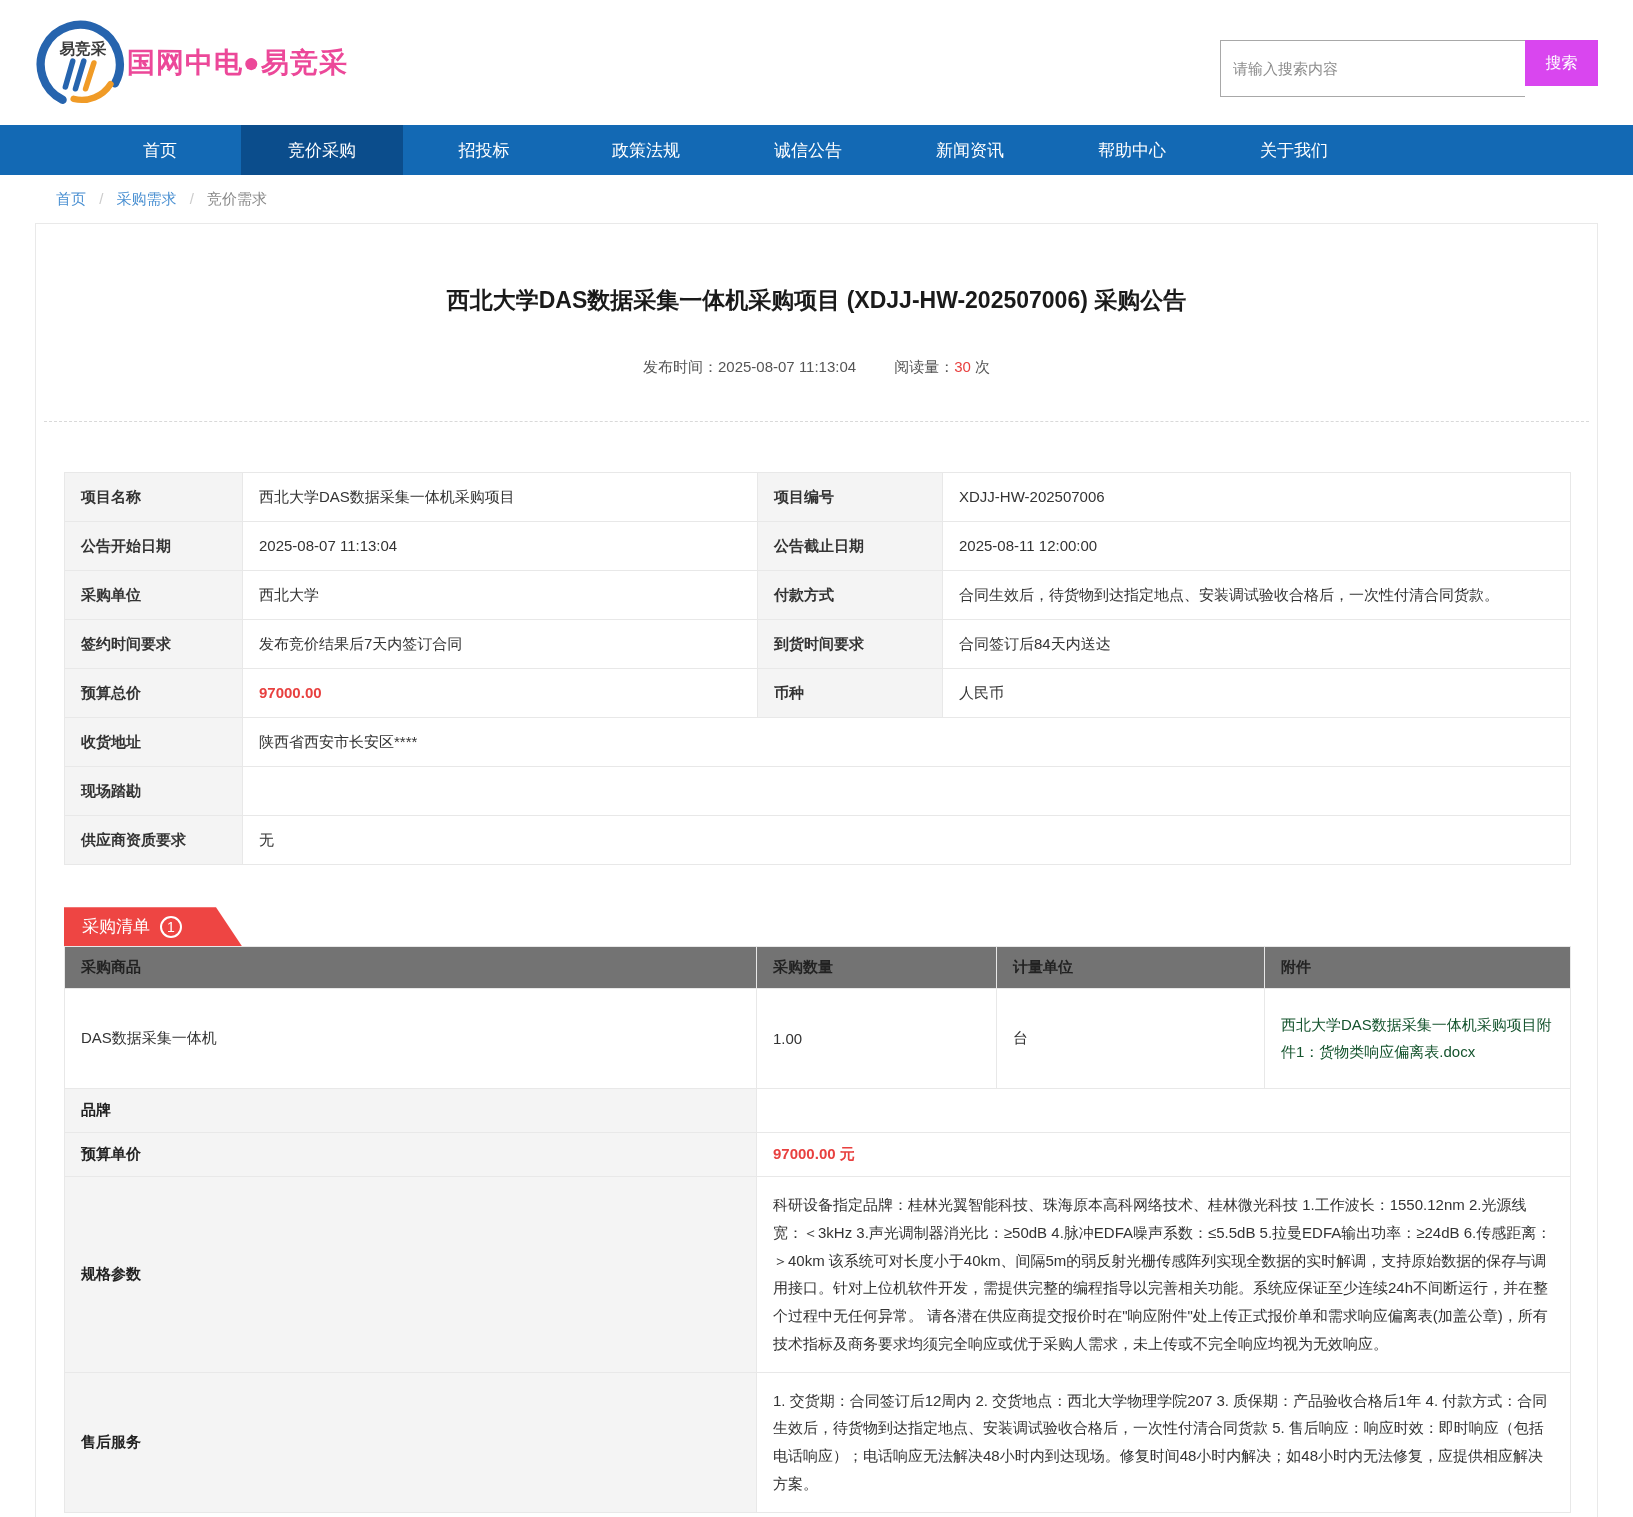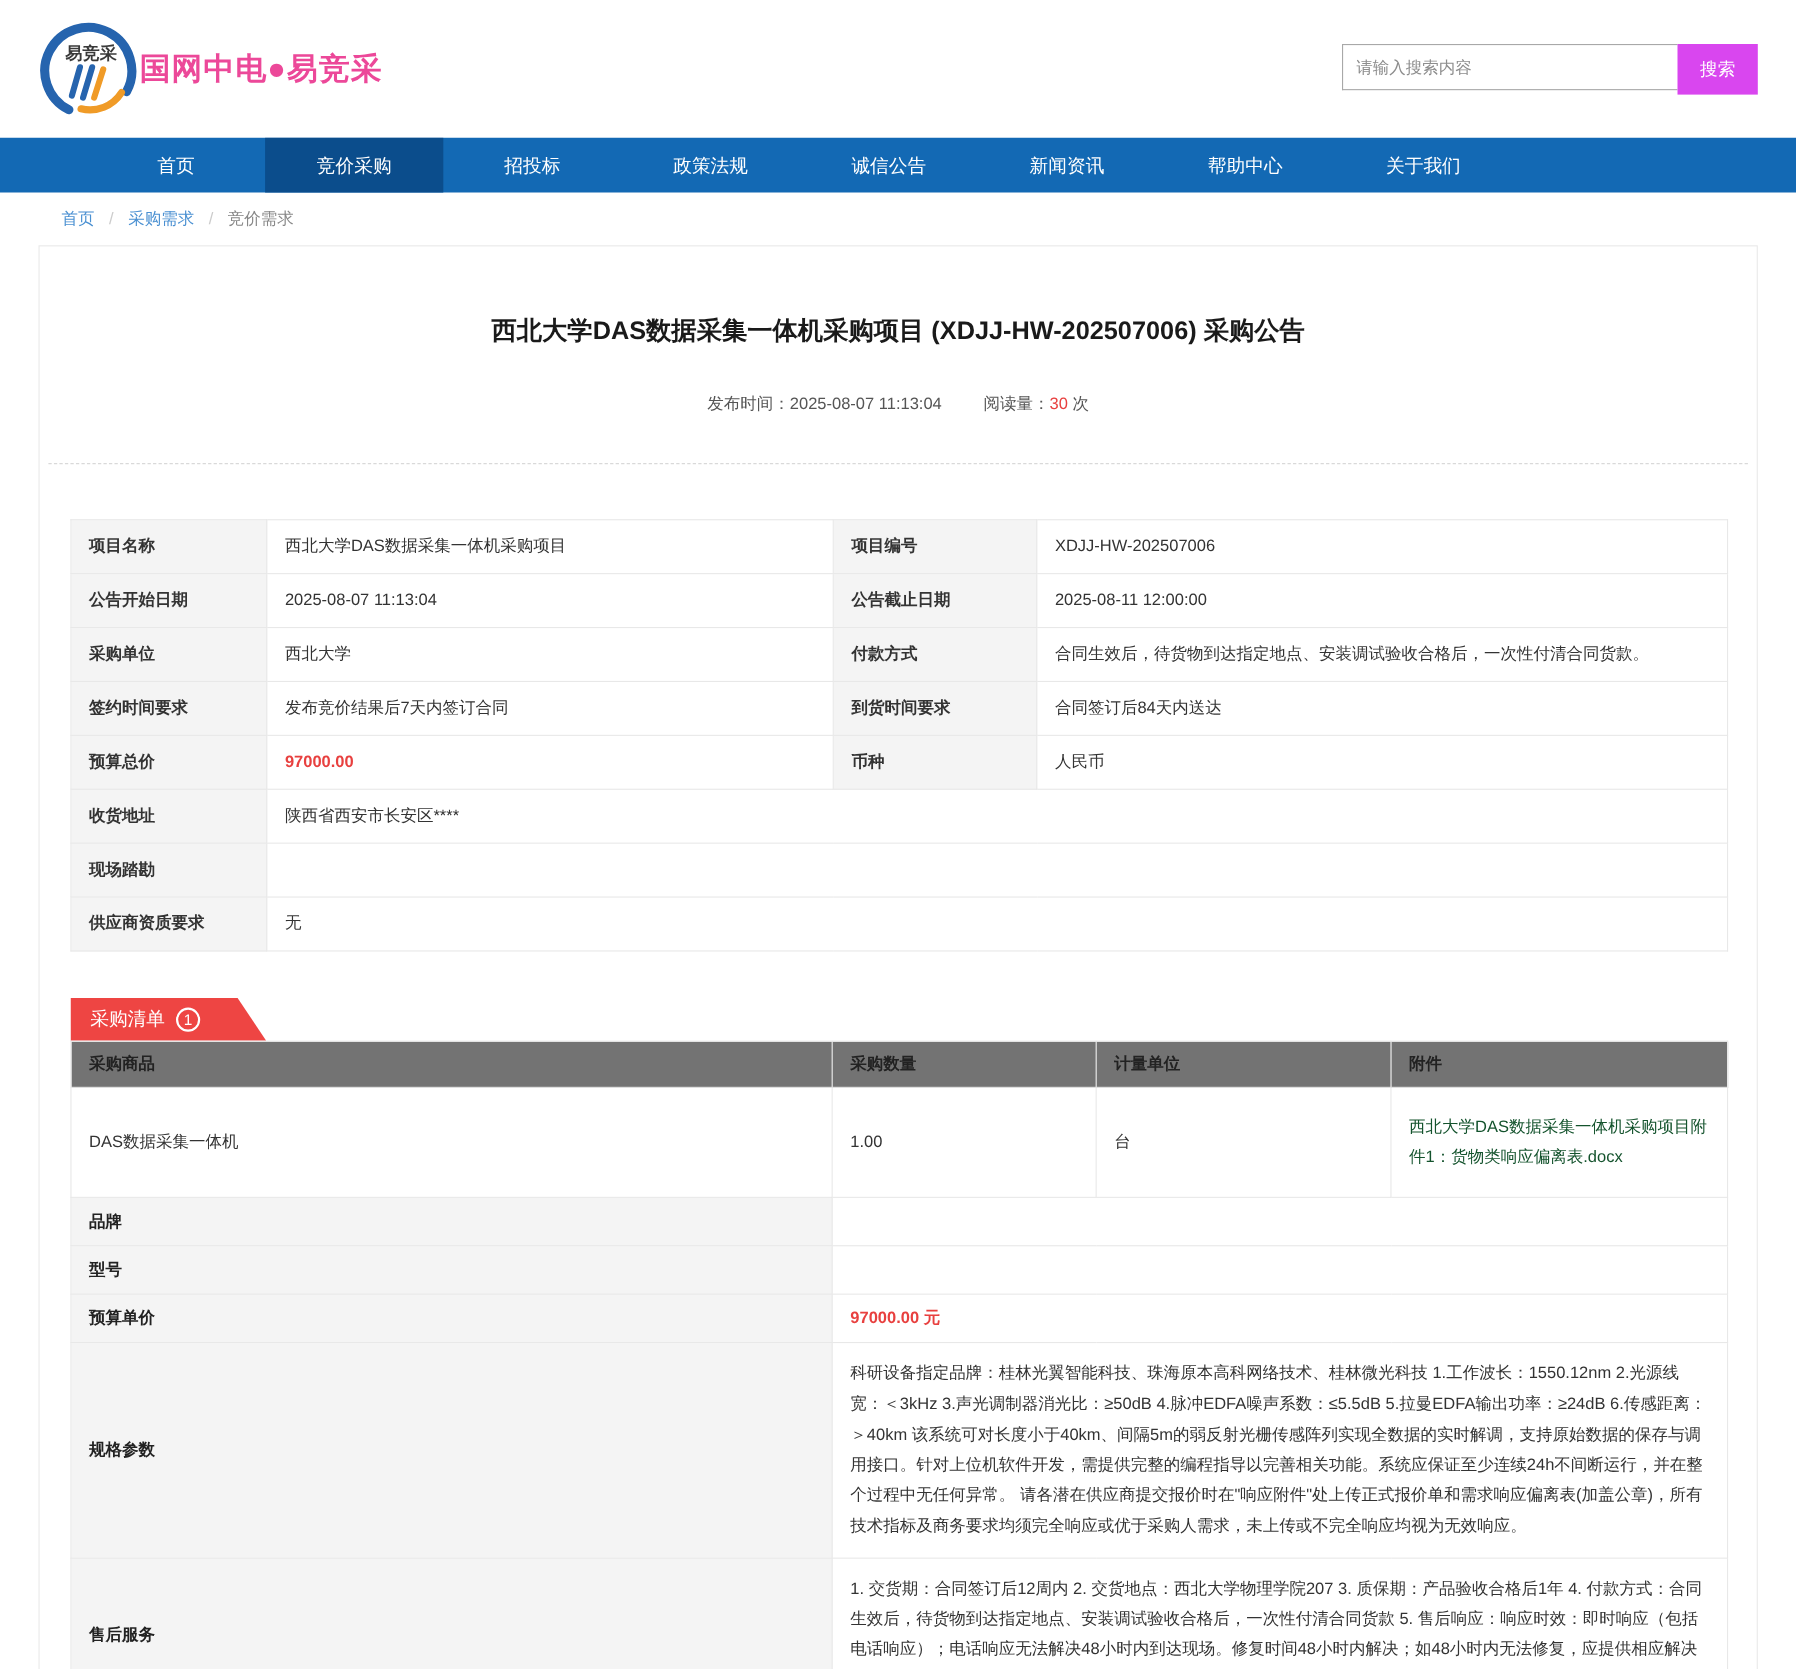--- a/index.html
+++ b/index.html
@@ -28,21 +28,21 @@
     letter-spacing:1px;
   }
   .search-box {
     position:absolute;
     right:35px;
     top:40px;
     display:flex;
   }
   .search-box input {
     width:305px;
-    height:42px;
+    height:57px;
     border:1px solid #a8a8a8;
     border-right:none;
     padding:0 12px;
     font-size:15px;
     color:#333;
     outline:none;
     font-family:inherit;
   }
   .search-box input::placeholder { color:#8d8d8d; }
   .search-btn {
@@ -283,24 +283,20 @@
       <td>DAS数据采集一体机</td>
       <td>1.00</td>
       <td>台</td>
       <td><a class="attach-link">西北大学DAS数据采集一体机采购项目附件1：货物类响应偏离表.docx</a></td>
     </tr>
     <tr>
       <td class="lbl">品牌</td>
       <td colspan="3"></td>
     </tr>
     <tr>
-      <td class="lbl">型号</td>
-      <td colspan="3"></td>
-    </tr>
-    <tr>
       <td class="lbl">预算单价</td>
       <td colspan="3"><span class="price">97000.00 元</span></td>
     </tr>
     <tr>
       <td class="lbl">规格参数</td>
       <td colspan="3" class="longtext">科研设备指定品牌：桂林光翼智能科技、珠海原本高科网络技术、桂林微光科技 1.工作波长：1550.12nm 2.光源线宽：＜3kHz 3.声光调制器消光比：≥50dB 4.脉冲EDFA噪声系数：≤5.5dB 5.拉曼EDFA输出功率：≥24dB 6.传感距离：＞40km 该系统可对长度小于40km、间隔5m的弱反射光栅传感阵列实现全数据的实时解调，支持原始数据的保存与调用接口。针对上位机软件开发，需提供完整的编程指导以完善相关功能。系统应保证至少连续24h不间断运行，并在整个过程中无任何异常。 请各潜在供应商提交报价时在"响应附件"处上传正式报价单和需求响应偏离表(加盖公章)，所有技术指标及商务要求均须完全响应或优于采购人需求，未上传或不完全响应均视为无效响应。</td>
     </tr>
     <tr>
       <td class="lbl">售后服务</td>
       <td colspan="3" class="longtext">1. 交货期：合同签订后12周内 2. 交货地点：西北大学物理学院207 3. 质保期：产品验收合格后1年 4. 付款方式：合同生效后，待货物到达指定地点、安装调试验收合格后，一次性付清合同货款 5. 售后响应：响应时效：即时响应（包括电话响应）；电话响应无法解决48小时内到达现场。修复时间48小时内解决；如48小时内无法修复，应提供相应解决方案。</td>

